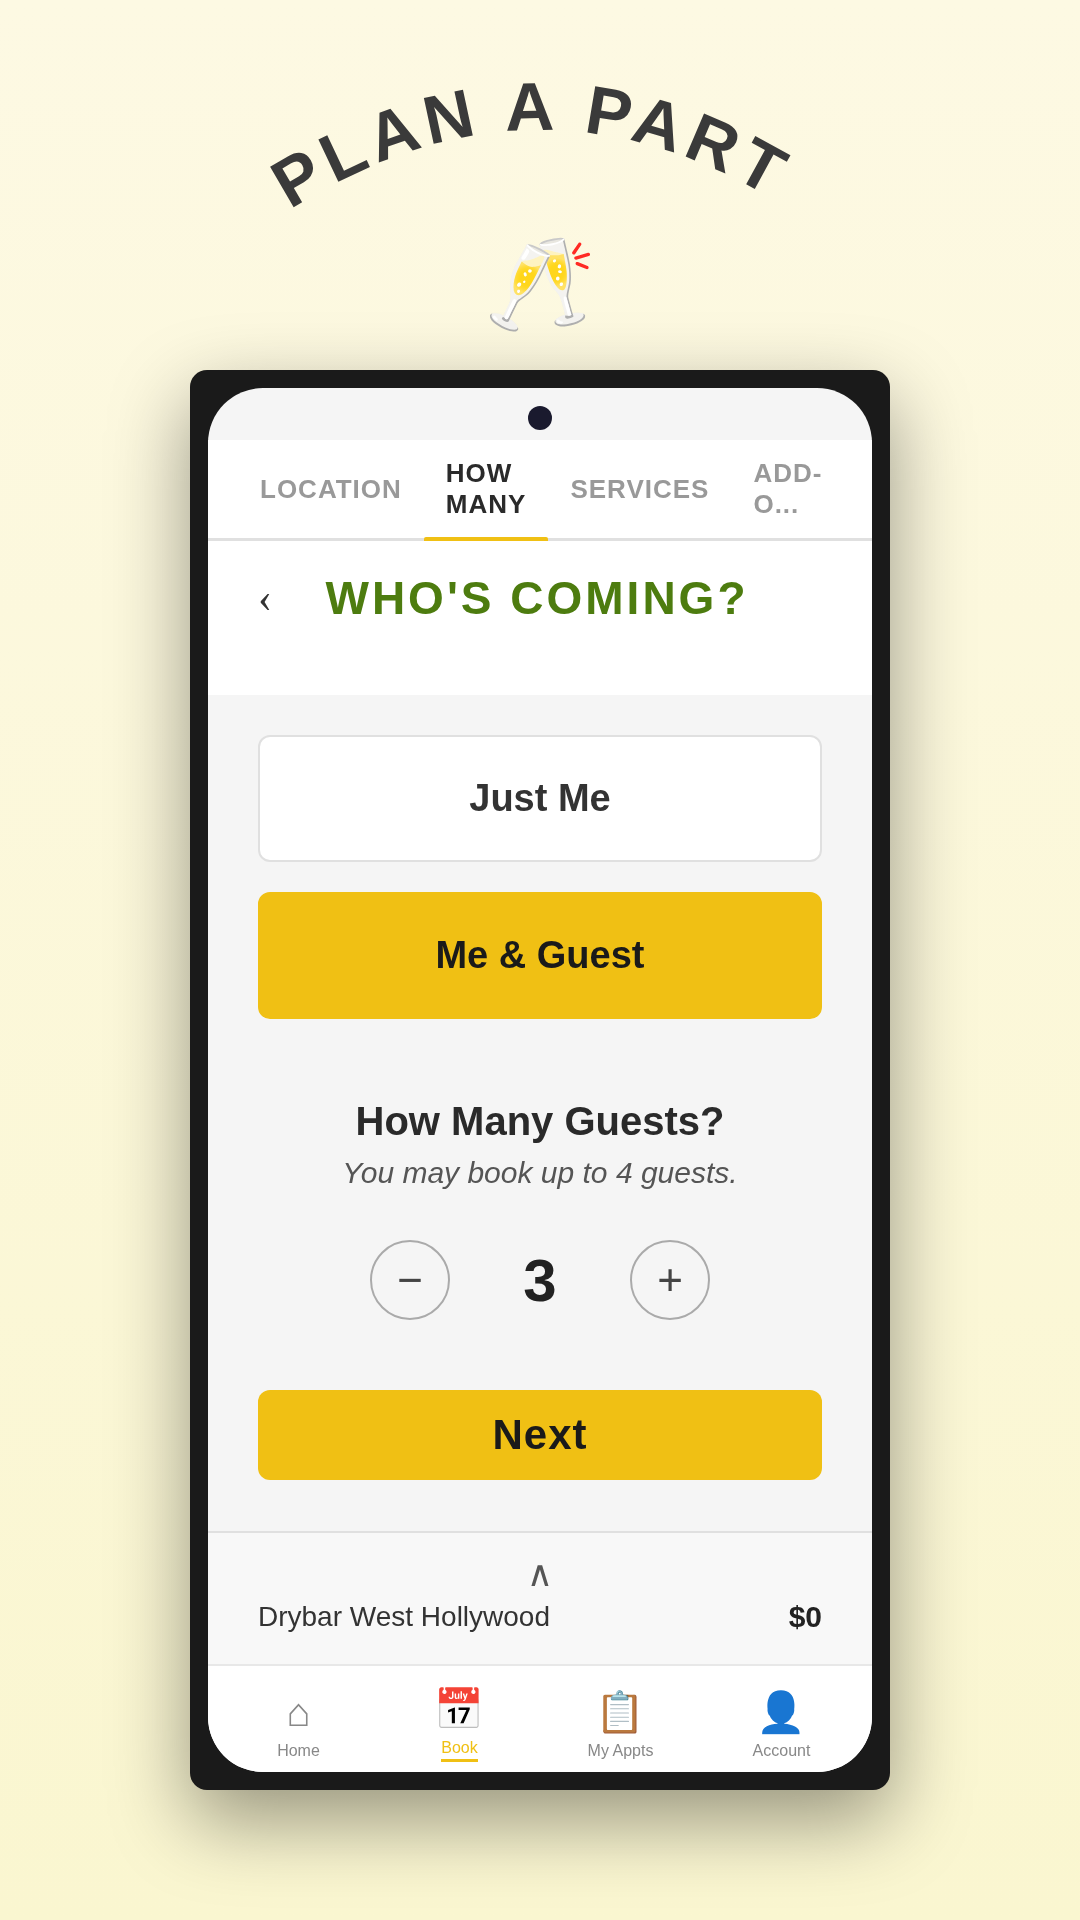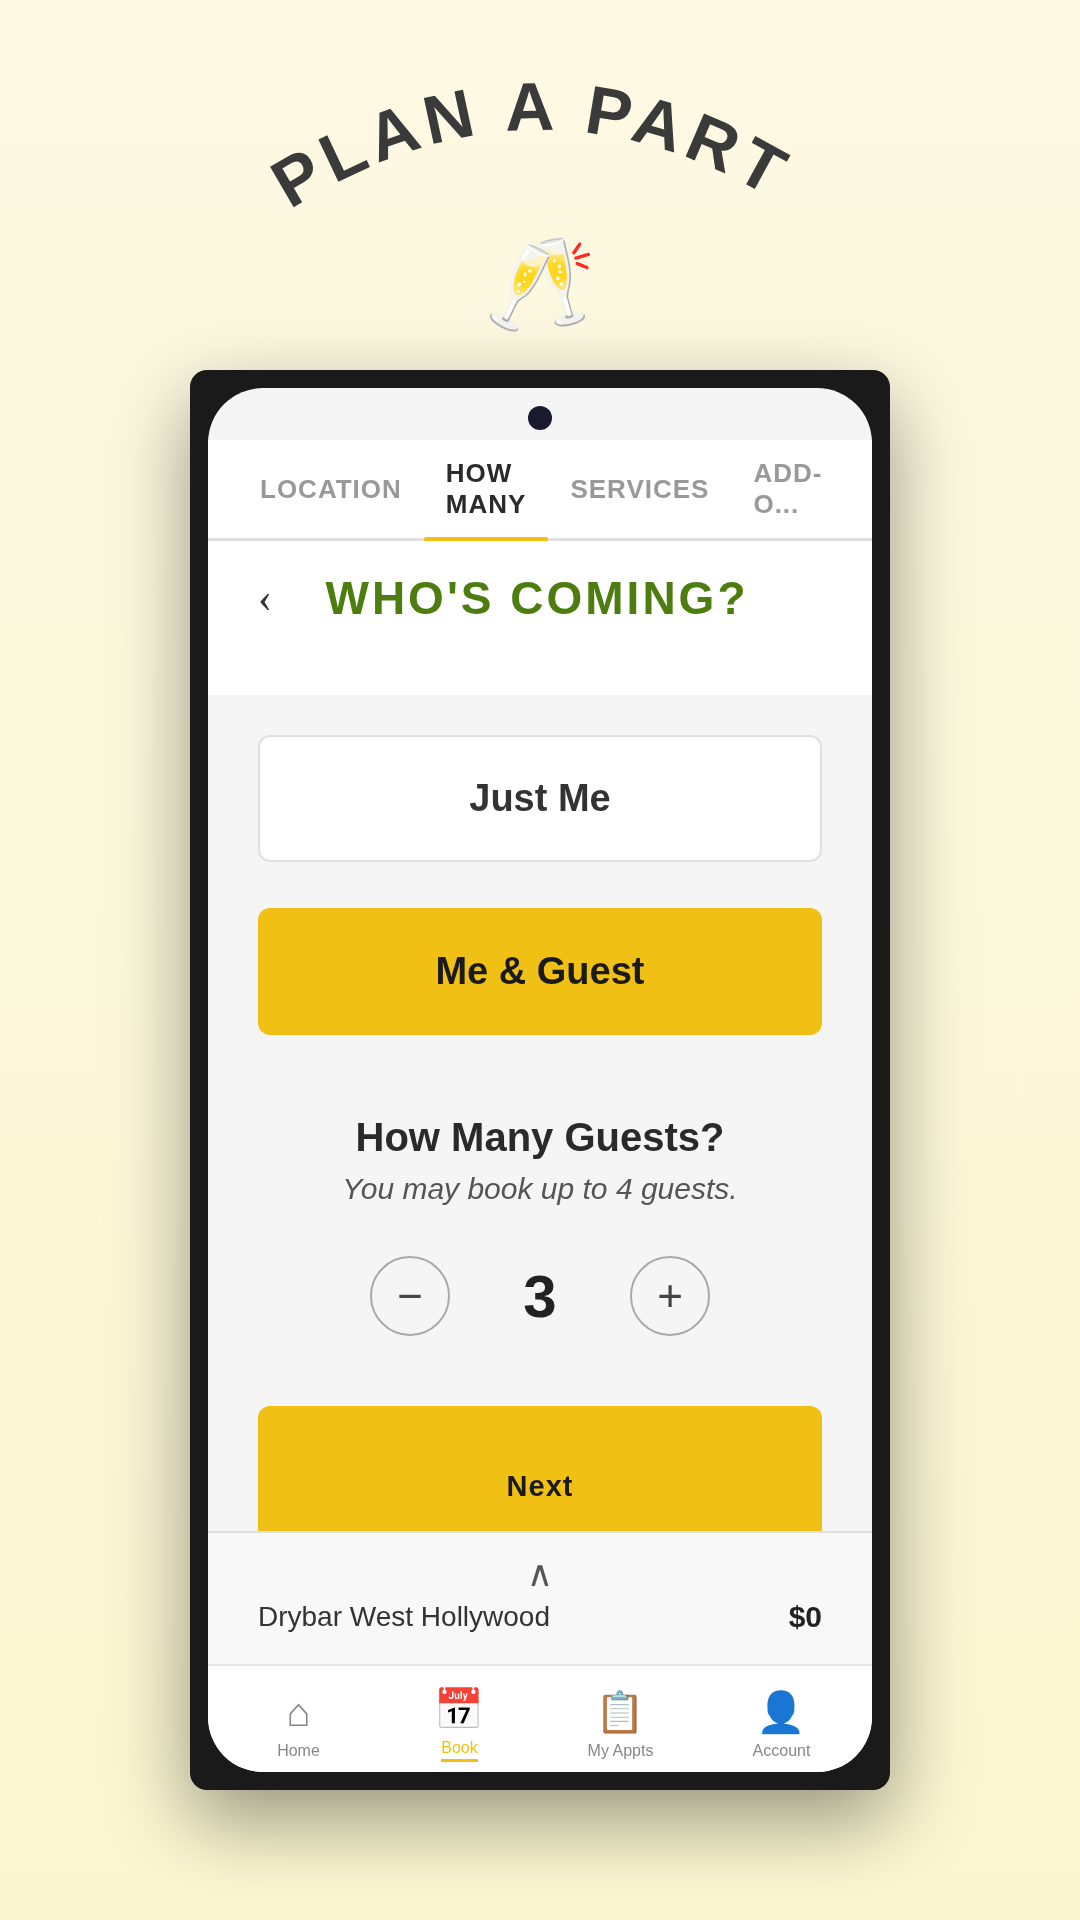--- a/index.html
+++ b/index.html
@@ -142,21 +142,21 @@
       flex: 1;
       text-align: center;
       padding-right: 40px;
     }
 
     
     .options-section {
       padding: 40px 50px 30px;
       display: flex;
       flex-direction: column;
-      gap: 46px;
+      gap: 30px;
     }
 
     .option-btn {
       width: 100%;
       padding: 40px;
       border-radius: 12px;
       border: 2px solid #e0e0e0;
       font-size: 38px;
       font-weight: 600;
       text-align: center;
@@ -231,25 +231,25 @@
     }
 
     
     .next-section {
       padding: 40px 50px 20px;
       background: #f5f5f5;
     }
 
     .next-btn {
       width: 100%;
-      padding: 64px;
+      padding: 21px;
       background: #f0c014;
       border: none;
       border-radius: 12px;
-      font-size: 29px;
+      font-size: 42px;
       font-weight: 700;
       color: #1a1a1a;
       cursor: pointer;
       font-family: Arial, sans-serif;
       letter-spacing: 1px;
     }
 
     
     .bottom-bar {
       background: #f8f8f8;

